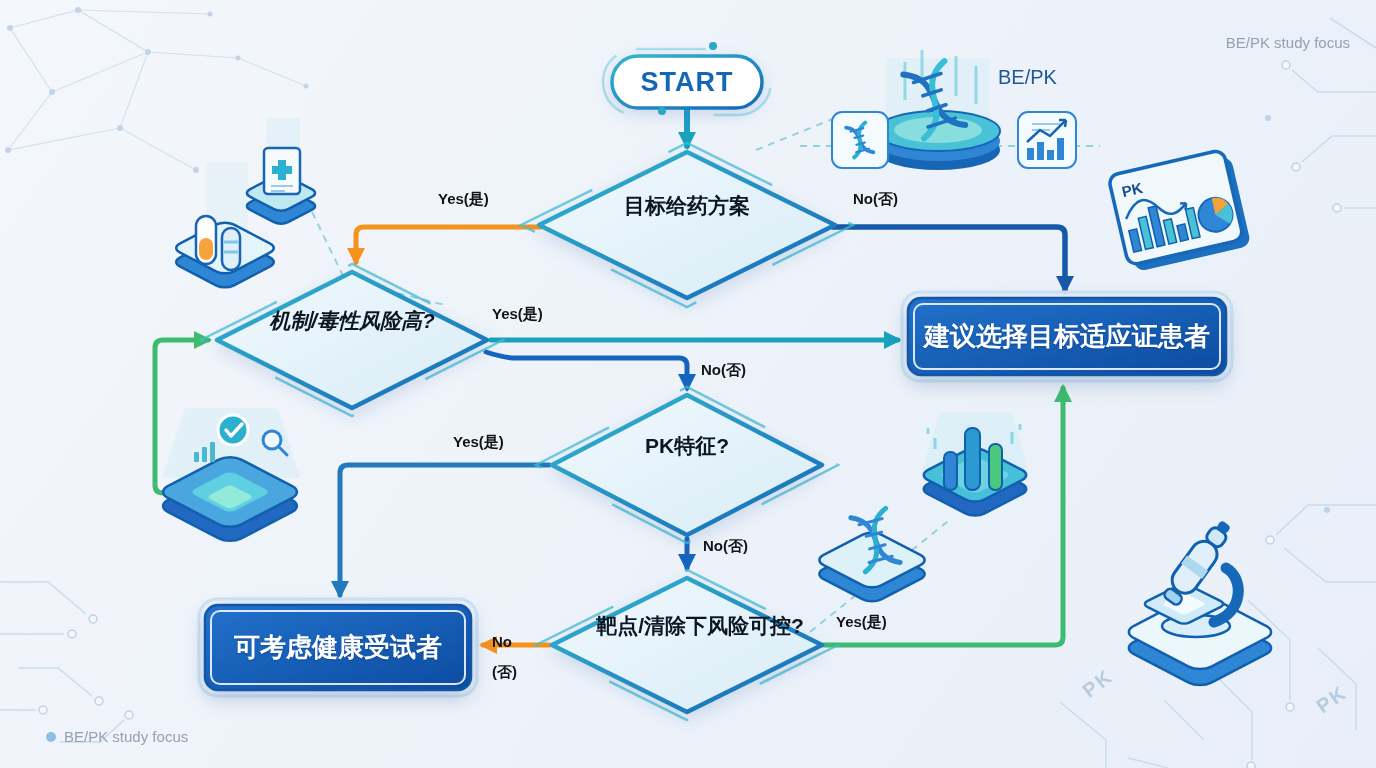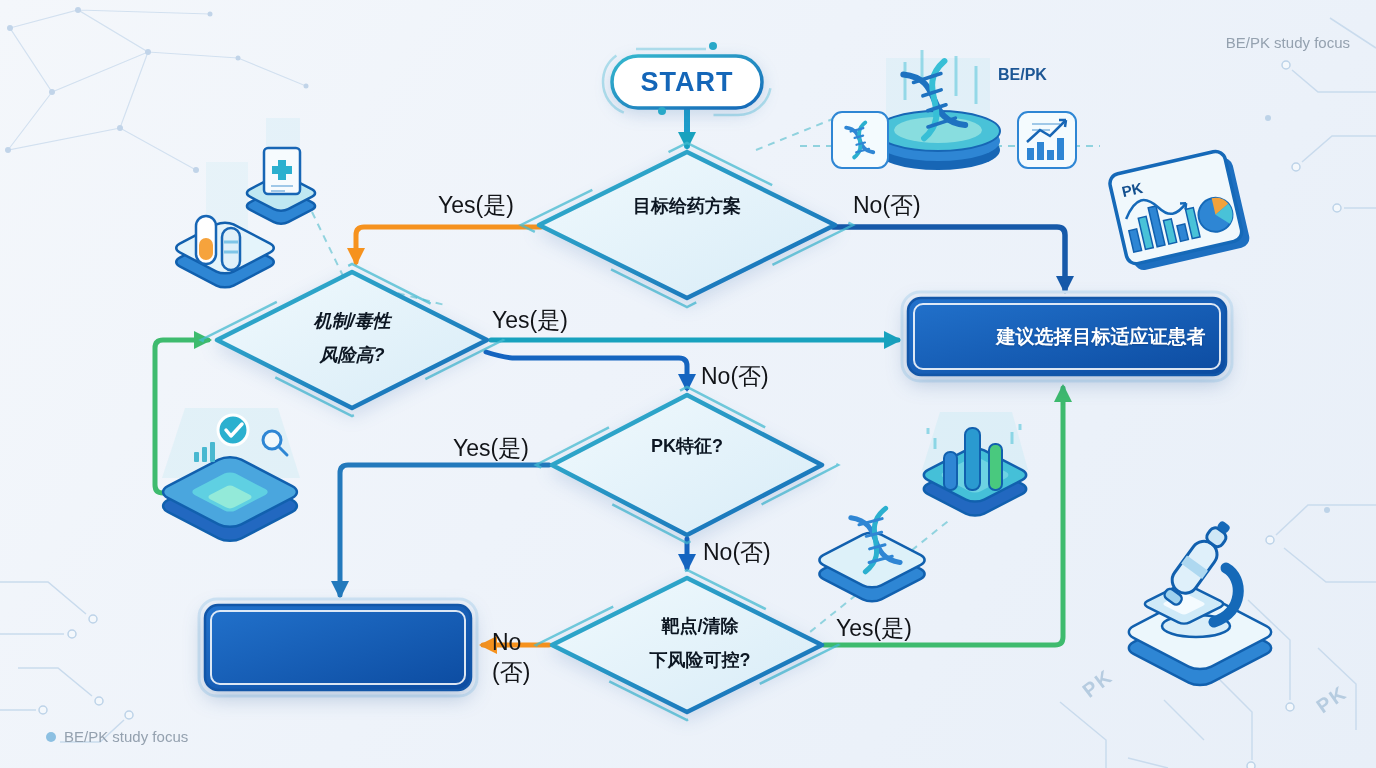--- a/index.html
+++ b/index.html
@@ -4,31 +4,31 @@
 <style>
   html,body{margin:0;padding:0;}
   body{
     width:1376px;height:768px;overflow:hidden;
     font-family:"Liberation Sans","DejaVu Sans",sans-serif;
     background:linear-gradient(125deg,#f4f7fb 0%,#eef3fa 45%,#e8eff8 100%);
     position:relative;
   }
   #stage{position:absolute;left:0;top:0;width:1376px;height:768px;}
   #flow-svg{position:absolute;left:0;top:0;}
-  .lbl{position:absolute;font-weight:normal;color:#121418;font-size:23px;white-space:nowrap;}
-  .node-text{position:absolute;display:flex;flex-direction:column;align-items:center;justify-content:center;
-    text-align:center;font-weight:bold;color:#0c1622;font-size:18px;line-height:34px;}
+  .lbl{position:absolute;font-weight:bold;color:#121418;font-size:15px;white-space:nowrap;}
+  .node-text{position:absolute;display:flex;flex-direction:row;align-items:center;justify-content:center;
+    text-align:center;font-weight:bold;color:#0c1622;font-size:21px;line-height:34px;}
   .box-text{position:absolute;display:flex;align-items:center;justify-content:center;text-align:right;
-    color:#ffffff;font-weight:bold;font-size:19px;text-shadow:0 1px 2px rgba(10,40,90,.35);padding-left:34px;}
+    color:#ffffff;font-weight:bold;font-size:26px;text-shadow:0 1px 2px rgba(10,40,90,.35);}
   .start-text{position:absolute;display:flex;align-items:center;justify-content:center;
     color:#1466b8;font-weight:bold;font-size:27px;letter-spacing:1px;border-radius:10px;}
   .watermark{position:absolute;color:#94a1af;font-size:15px;font-weight:normal;}
   .legend{position:absolute;display:flex;align-items:center;gap:8px;color:#94a1af;font-size:15px;}
   .legend-dot{width:10px;height:10px;border-radius:50%;background:#8cc0e2;}
-  .bepk-tag{position:absolute;color:#1d5795;font-size:16px;font-weight:bold;}
+  .bepk-tag{position:absolute;color:#1d5795;font-size:20px;font-weight:normal;}
   .pk-bg{position:absolute;color:#b6cce0;font-size:20px;font-weight:bold;letter-spacing:2px;}
 </style>
 </head>
 <body>
 
 <div id="stage">
 <svg id="flow-svg" width="1376" height="768" viewBox="0 0 1376 768">
   <defs>
     <linearGradient id="gTealBlue" x1="0" y1="0" x2="1" y2="1">
       <stop offset="0" stop-color="#35b8ce"></stop>
@@ -330,20 +330,21 @@
 </div>
 <div class="node-text" style="left:567px;top:429px;width:240px;">
   <span>PK特征?</span>
 </div>
 <div class="node-text" style="left:580px;top:609px;width:240px;">
   <span>靶点/清除</span>
   <span>下风险可控?</span>
 </div>
 
 <div class="box-text" style="left:908px;top:298px;width:318px;height:77px;">建议选择目标适应证患者</div>
+<div class="box-text" style="left:205px;top:605px;width:266px;height:85px;">可考虑健康受试者</div>
 
 <div class="lbl" style="left:438px;top:190px;">Yes(是)</div>
 <div class="lbl" style="left:853px;top:190px;">No(否)</div>
 <div class="lbl" style="left:492px;top:305px;">Yes(是)</div>
 <div class="lbl" style="left:701px;top:361px;">No(否)</div>
 <div class="lbl" style="left:453px;top:433px;">Yes(是)</div>
 <div class="lbl" style="left:703px;top:537px;">No(否)</div>
 <div class="lbl" style="left:836px;top:613px;">Yes(是)</div>
 <div class="lbl" style="left:492px;top:627px;width:70px;text-align:left;line-height:30px;">
   <div>No</div>

